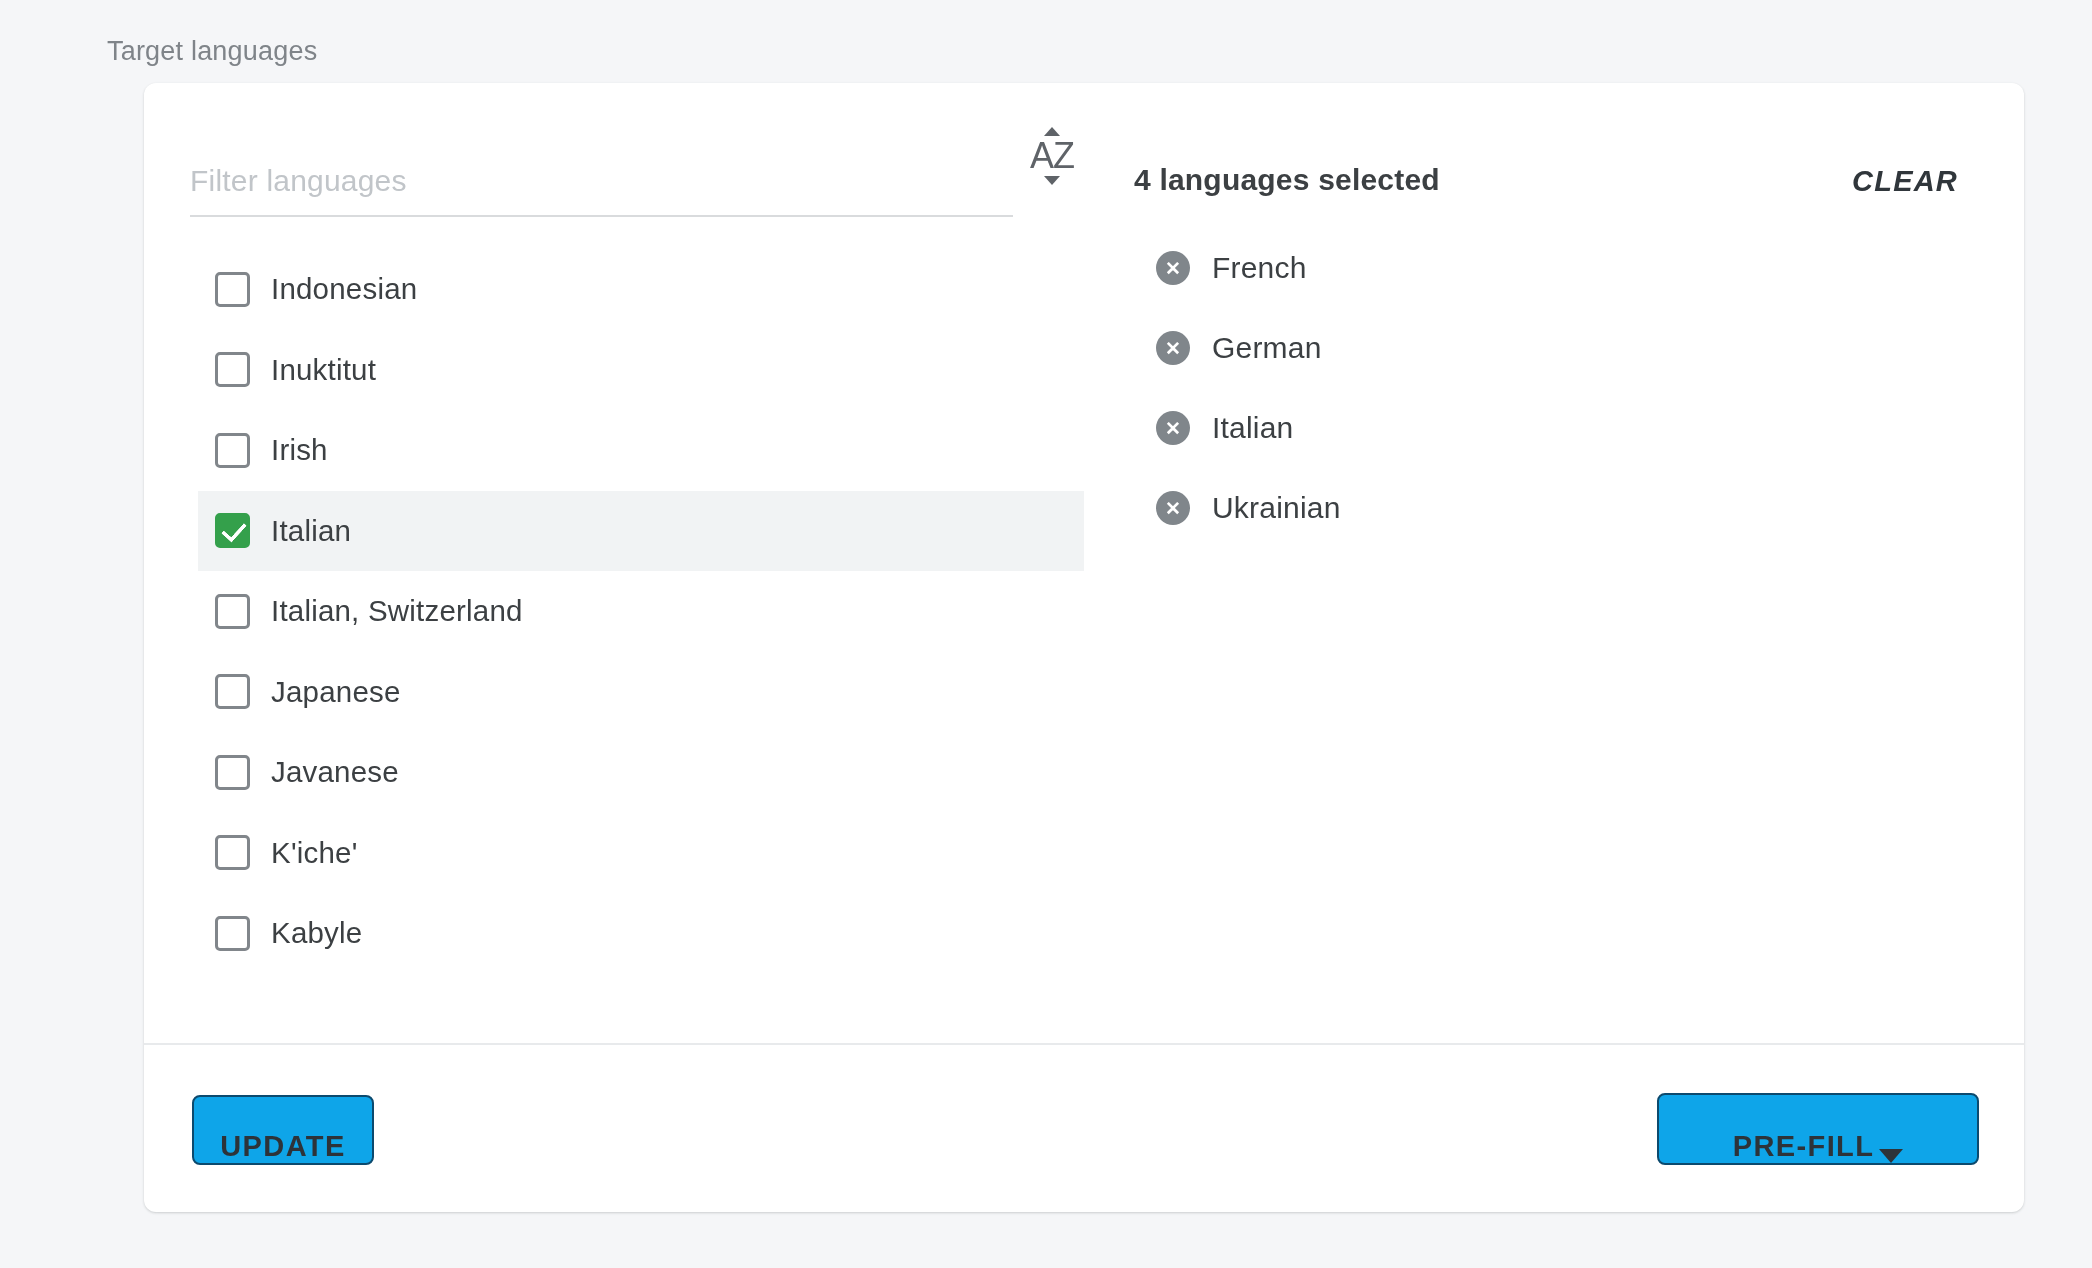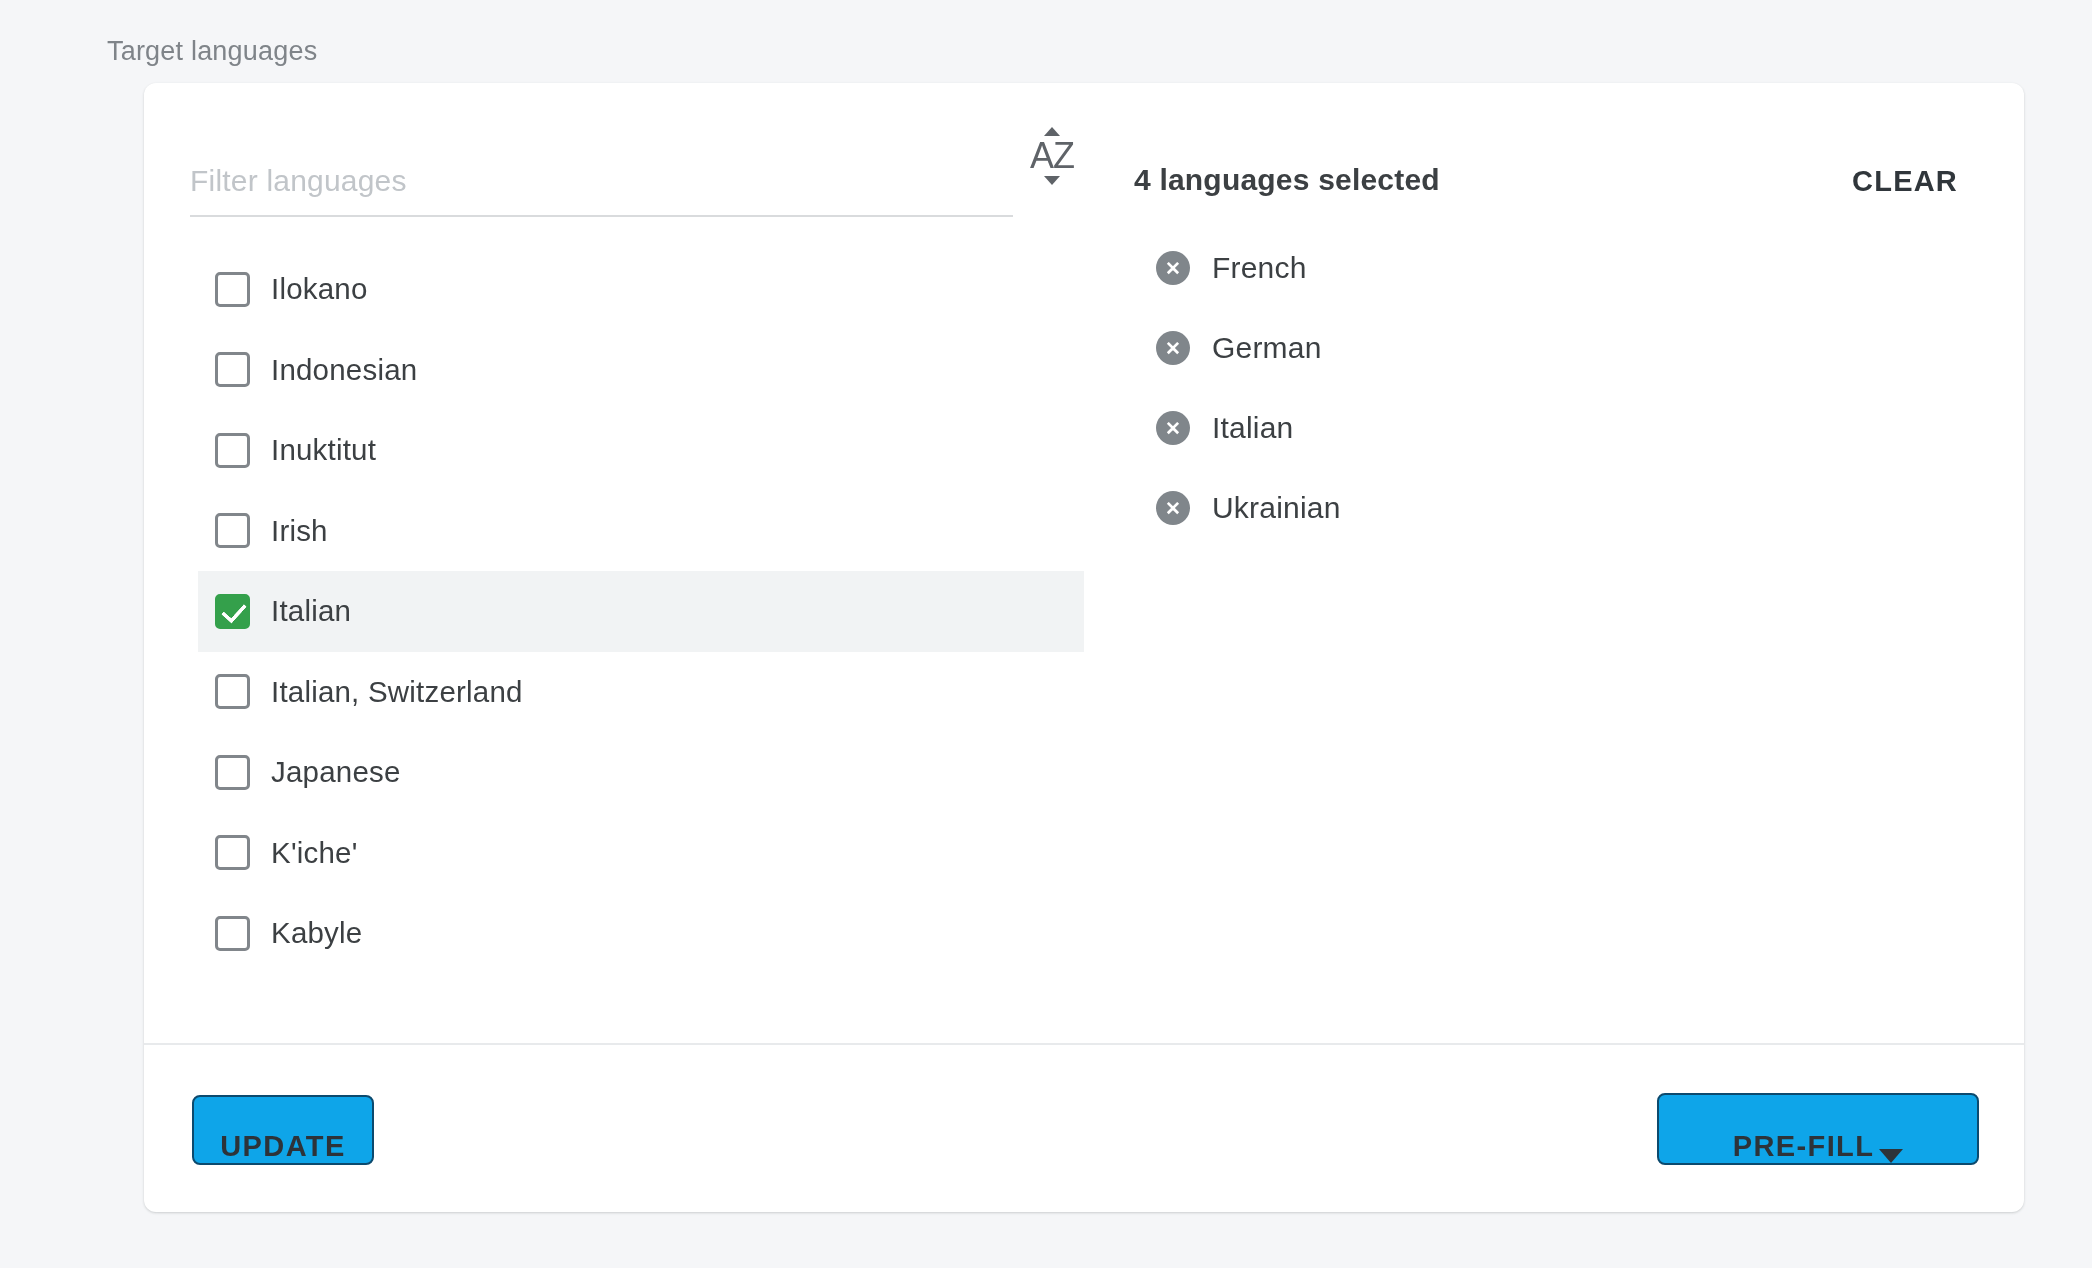--- a/index.html
+++ b/index.html
@@ -72,20 +72,21 @@
 
   
   .sel-count {
     position:absolute; left:990px; top:80px;
     font-size:30px; font-weight:700; color:#3c4043; letter-spacing:0.2px;
   }
   .clear-btn {
     position:absolute; right:66px; top:82px;
     font-size:29px; font-weight:700; color:#30363b; letter-spacing:1.2px;
     cursor:pointer;
+    font-style:italic;
   }
   .sel-list { position:absolute; left:1012px; top:145px; }
   .sel-row { height:80px; display:flex; align-items:center; }
   .xcircle {
     flex:0 0 auto; width:34px; height:34px; border-radius:50%;
     background:#80868b; display:flex; align-items:center; justify-content:center;
     margin-right:22px; cursor:pointer;
   }
   .xmark { color:#ffffff; font-size:19px; font-weight:700; line-height:1; }
   .sel-label { font-size:30px; color:#3c4043; letter-spacing:0.2px;text-align:center; }
@@ -124,24 +125,20 @@
     </div>
 
     <div class="az-icon">
       <span class="tri up"></span>
       <span class="az-text">AZ</span>
       <span class="tri down"></span>
     </div>
 
     <div class="lang-list">
 
-        <div class="lang-row">
-          <span class="checkbox"></span>
-          <span class="lang-label">Ilokano</span>
-        </div>
 
         <div class="lang-row">
           <span class="checkbox"></span>
           <span class="lang-label">Indonesian</span>
         </div>
 
         <div class="lang-row">
           <span class="checkbox"></span>
           <span class="lang-label">Inuktitut</span>
         </div>
@@ -159,20 +156,24 @@
         <div class="lang-row">
           <span class="checkbox"></span>
           <span class="lang-label">Italian, Switzerland</span>
         </div>
 
         <div class="lang-row">
           <span class="checkbox"></span>
           <span class="lang-label">Japanese</span>
         </div>
 
+        <div class="lang-row">
+          <span class="checkbox"></span>
+          <span class="lang-label">Javanese</span>
+        </div>
 
         <div class="lang-row">
           <span class="checkbox"></span>
           <span class="lang-label">K'iche'</span>
         </div>
 
         <div class="lang-row">
           <span class="checkbox"></span>
           <span class="lang-label">Kabyle</span>
         </div>

